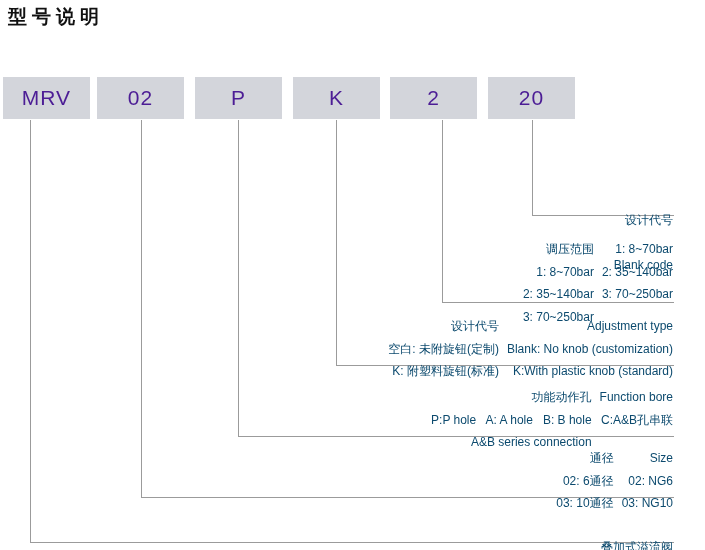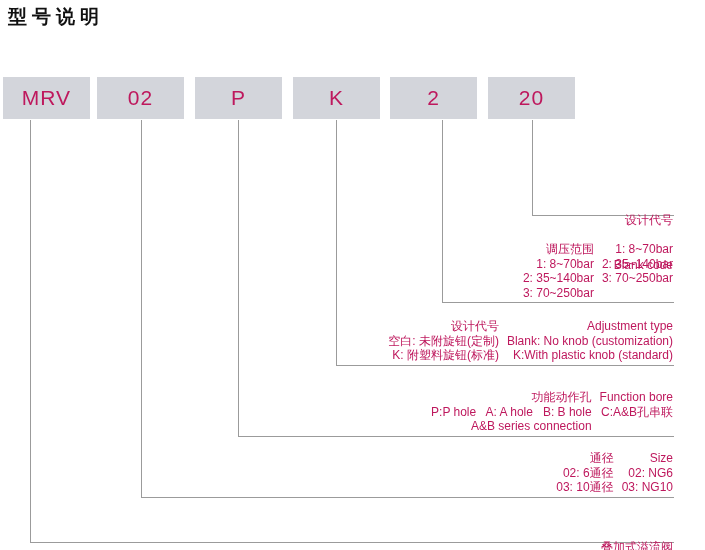--- a/index.html
+++ b/index.html
@@ -21,43 +21,44 @@
     letter-spacing: 5px;
     color: #111111;
     white-space: pre;
   }
   .code-box {
     position: absolute;
     top: 77px;
     width: 87px;
     height: 42px;
     background: #d3d5db;
-    color: #be185d;
+    color: #4c1d95;
     font-size: 21px;
     display: flex;
     align-items: center;
     justify-content: center;
     letter-spacing: 1px;
   }
   .vline { position: absolute; width: 1px; background: #9b9b9b; }
   .hline { position: absolute; height: 1px; background: #9b9b9b; }
   .block {
     position: absolute;
     right: 1px;
     font-size: 12px;
     line-height: 14.5px;
-    color: #be185d;
+    color: #0c4a6e;
     white-space: pre;
   }
   .block.grid {
     display: grid;
     grid-template-columns: auto auto;
     column-gap: 8px;
     justify-items: end;
     text-align: right;
+    gap: 8px;
   }
   .block.single { text-align: right; line-height: 15px; }
   .cell { white-space: pre; }
 </style>
 </head>
 <body>
 
 <div class="stage">
 
   <div class="page-title">型号说明</div>

